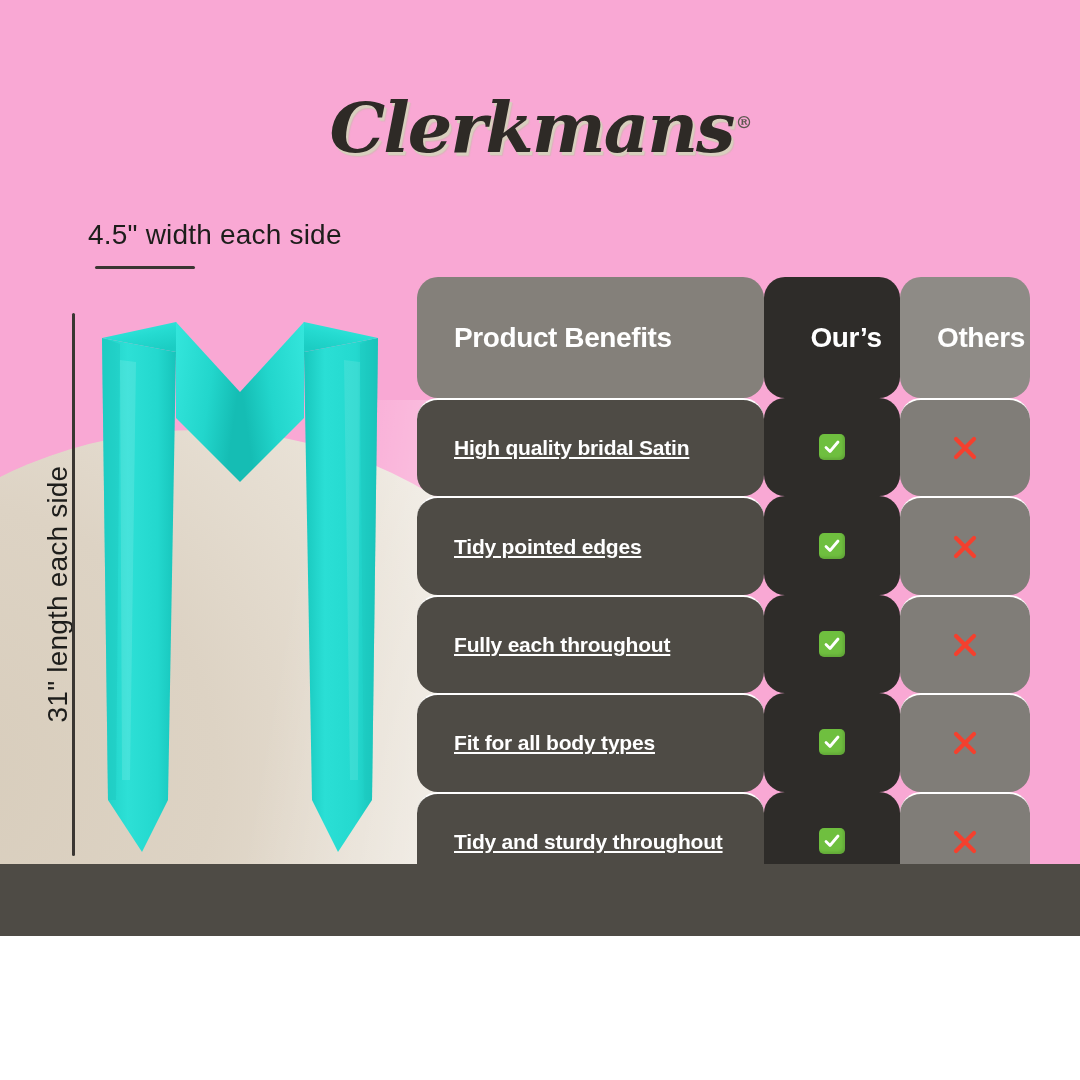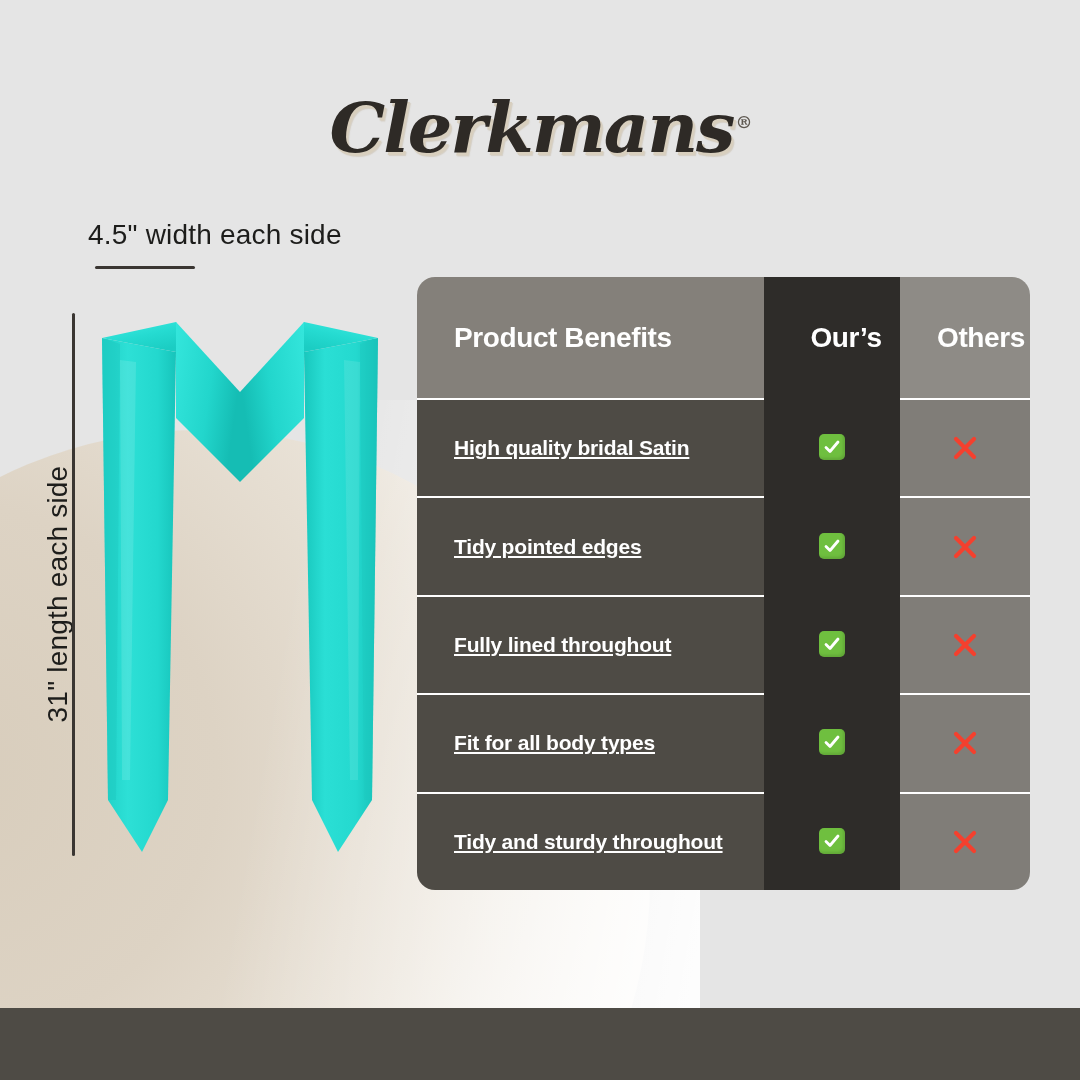--- a/index.html
+++ b/index.html
@@ -7,23 +7,23 @@
     padding: 0;
     background: #ffffff;
   }
   body {
     font-family: "Liberation Sans", sans-serif;
   }
 
   #canvas {
     position: relative;
     width: 1080px;
-    height: 1080px;
+    height: 936px;
     overflow: hidden;
-    background: #e5e5e5;
+    background: #f9a8d4;
   }
 
   
   .bg-blob {
     position: absolute;
     left: -250px;
     top: 430px;
     width: 900px;
     height: 900px;
     border-radius: 50%;
@@ -137,20 +137,21 @@
     border-radius: 18px;
     overflow: hidden;
     display: grid;
     grid-template-columns: 347px 136px 130px;
     grid-template-rows: 121px repeat(5, 1fr);
   }
   .cell {
     display: flex;
     align-items: center;
     box-sizing: border-box;
+    border-radius: 21px;
   }
 
   .hdr-benefits {
     background: #84807a;
     color: #ffffff;
     font-size: 28px;
     font-weight: 700;
     padding-left: 37px;
     letter-spacing: -0.4px;
   }
@@ -320,21 +321,21 @@
             <path d="M3 9.5 L7 13.5 L15 4" stroke="#ffffff" stroke-width="2.8" fill="none" stroke-linecap="round" stroke-linejoin="round"></path>
           </svg>
       </span>
     </div>
     <div class="cell cell-others">
       <svg class="cross-icon" width="30" height="30" viewBox="0 0 30 30">
           <path d="M6 6 L24 24 M24 6 L6 24" stroke="#f4402e" stroke-width="4.2" stroke-linecap="round"></path>
         </svg>
     </div>
 
-    <div class="cell cell-benefit">Fully lined throughout</div>
+    <div class="cell cell-benefit">Fully each throughout</div>
     <div class="cell cell-ours">
       <span class="check-icon">
         <svg width="18" height="18" viewBox="0 0 18 18">
             <path d="M3 9.5 L7 13.5 L15 4" stroke="#ffffff" stroke-width="2.8" fill="none" stroke-linecap="round" stroke-linejoin="round"></path>
           </svg>
       </span>
     </div>
     <div class="cell cell-others">
       <svg class="cross-icon" width="30" height="30" viewBox="0 0 30 30">
           <path d="M6 6 L24 24 M24 6 L6 24" stroke="#f4402e" stroke-width="4.2" stroke-linecap="round"></path>

